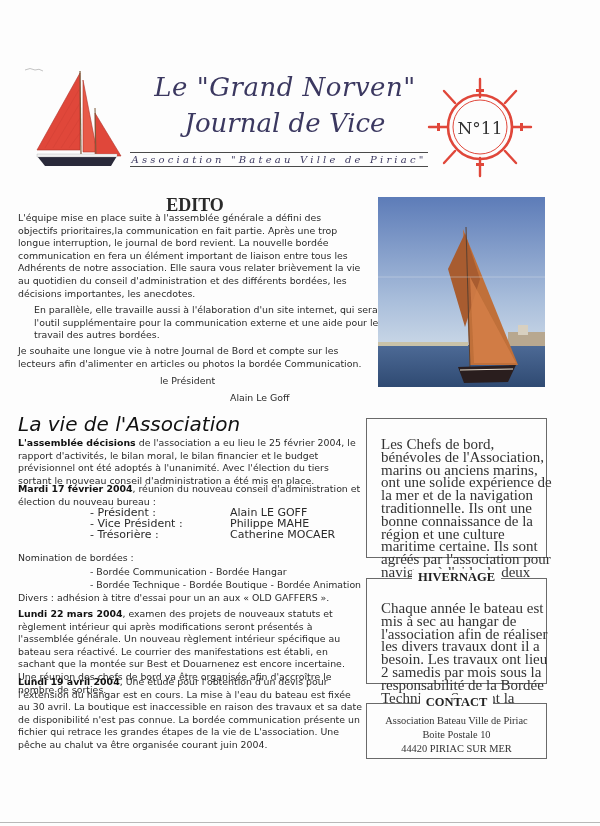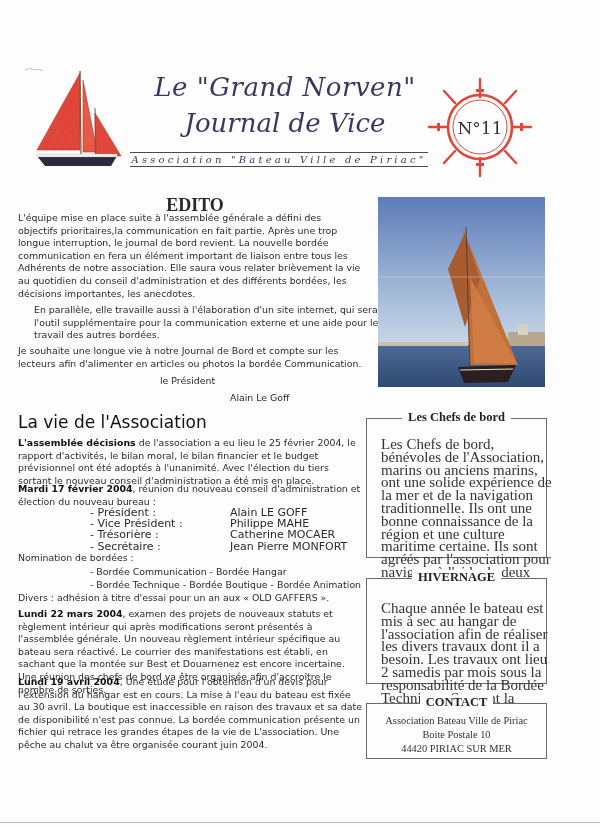--- a/index.html
+++ b/index.html
@@ -42,21 +42,21 @@
     #edito-p1 { left: 18px; top: 212px; width: 345px; }
     #edito-p2 { left: 18px; top: 304px; width: 345px; margin-left: 16px; }
     #edito-p3 { left: 18px; top: 345px; width: 345px; }
     #edito-sig1 { left: 160px; top: 375px; text-align: center; }
     #edito-sig2 { left: 230px; top: 392px; }
     
     #photo { left: 378px; top: 197px; width: 167px; height: 190px; }
     
     #assoc-title {
       left: 18px; top: 412px; font-family: "DejaVu Sans", sans-serif;
-      font-size: 17px; color: #111;
+      font-size: 20px; color: #111; font-style: italic;
     }
     #assoc-p1 { left: 18px; top: 437px; width: 345px; }
     #assoc-p2 { left: 18px; top: 483px; width: 345px; }
     #bureau { left: 90px; top: 507px; width: 270px; }
     .bureau-row { display: flex; font-size: 11px; line-height: 11.2px; }
     .bureau-role { width: 140px; }
     #nomination-label { left: 18px; top: 552px; }
     #bordees { left: 90px; top: 566px; width: 280px; }
     #divers { left: 18px; top: 592px; width: 345px; }
     #assoc-p3 { left: 18px; top: 608px; width: 345px; }
@@ -182,38 +182,33 @@
       <span>Alain LE GOFF</span>
     </div>
   <div class="bureau-row">
       <span class="bureau-role">- Vice Président :</span>
       <span>Philippe MAHE</span>
     </div>
   <div class="bureau-row">
       <span class="bureau-role">- Trésorière :</span>
       <span>Catherine MOCAER</span>
     </div>
-  <div class="bureau-row">
-      <span class="bureau-role">- Secrétaire :</span>
-      <span>Jean Pierre MONFORT</span>
-    </div>
 </div>
 
 <div class="abs body-text" id="nomination-label">Nomination de bordées :</div>
 <div class="abs body-text" id="bordees">
   <div>- Bordée Communication - Bordée Hangar</div>
   <div>- Bordée Technique - Bordée Boutique - Bordée Animation</div>
 </div>
 <div class="abs body-text" id="divers">Divers : adhésion à titre d'essai pour un an aux « OLD GAFFERS ».</div>
 
 <p class="abs body-text" id="assoc-p3"><b class="accent">Lundi 22 mars 2004</b><span>,  examen des projets de nouveaux statuts et règlement intérieur qui après modifications seront présentés à l'assemblée générale. Un nouveau règlement intérieur spécifique au bateau sera réactivé. Le courrier des manifestations est établi, en sachant que la montée sur Best et Douarnenez est encore incertaine.  Une réunion des chefs de bord va être organisée afin d'accroître le nombre de sorties.</span></p>
 <p class="abs body-text" id="assoc-p4"><b class="accent">Lundi 19 avril 2004</b><span>,   Une étude pour l'obtention d'un devis pour l'extension du hangar est en cours. La mise à l'eau du bateau est fixée au 30 avril. La boutique est inaccessible en raison des travaux et sa date de disponibilité n'est pas connue. La bordée communication présente un fichier qui retrace les grandes étapes de la vie de L'association. Une pêche au chalut va être organisée courant juin 2004.</span></p>
 
 <div class="box" id="chefs-box">
-  <div class="box-title"><span>Les Chefs de bord</span></div>
   <p class="box-text" id="chefs-text">Les Chefs de bord, bénévoles de l'Association, marins ou anciens marins, ont une solide expérience de la mer et de la navigation traditionnelle. Ils ont une bonne connaissance de la région et une culture maritime certaine. Ils sont agréés par l'association pour naviguer à l'aide de deux équipiers sur le Grand Norven. Le bateau, outre le chef de bord et les deux équipiers, peut embarquer environ 10 personnes.</p>
 </div>
 
 <div class="box" id="hiver-box">
   <div class="box-title"><span>HIVERNAGE</span></div>
   <p class="box-text" id="hiver-text">Chaque année le bateau est mis à sec au hangar de l'association afin de réaliser les divers travaux dont il a besoin. Les travaux ont lieu 2 samedis par mois sous la responsabilité de la Bordée Technique. Souvent la bordée manque de bras…Vous pouvez prendre contact avec Philippe Mahé qui organise les Travaux.</p>
 </div>
 
 <div class="box" id="contact-box">
   <div class="box-title"><span>CONTACT</span></div>

